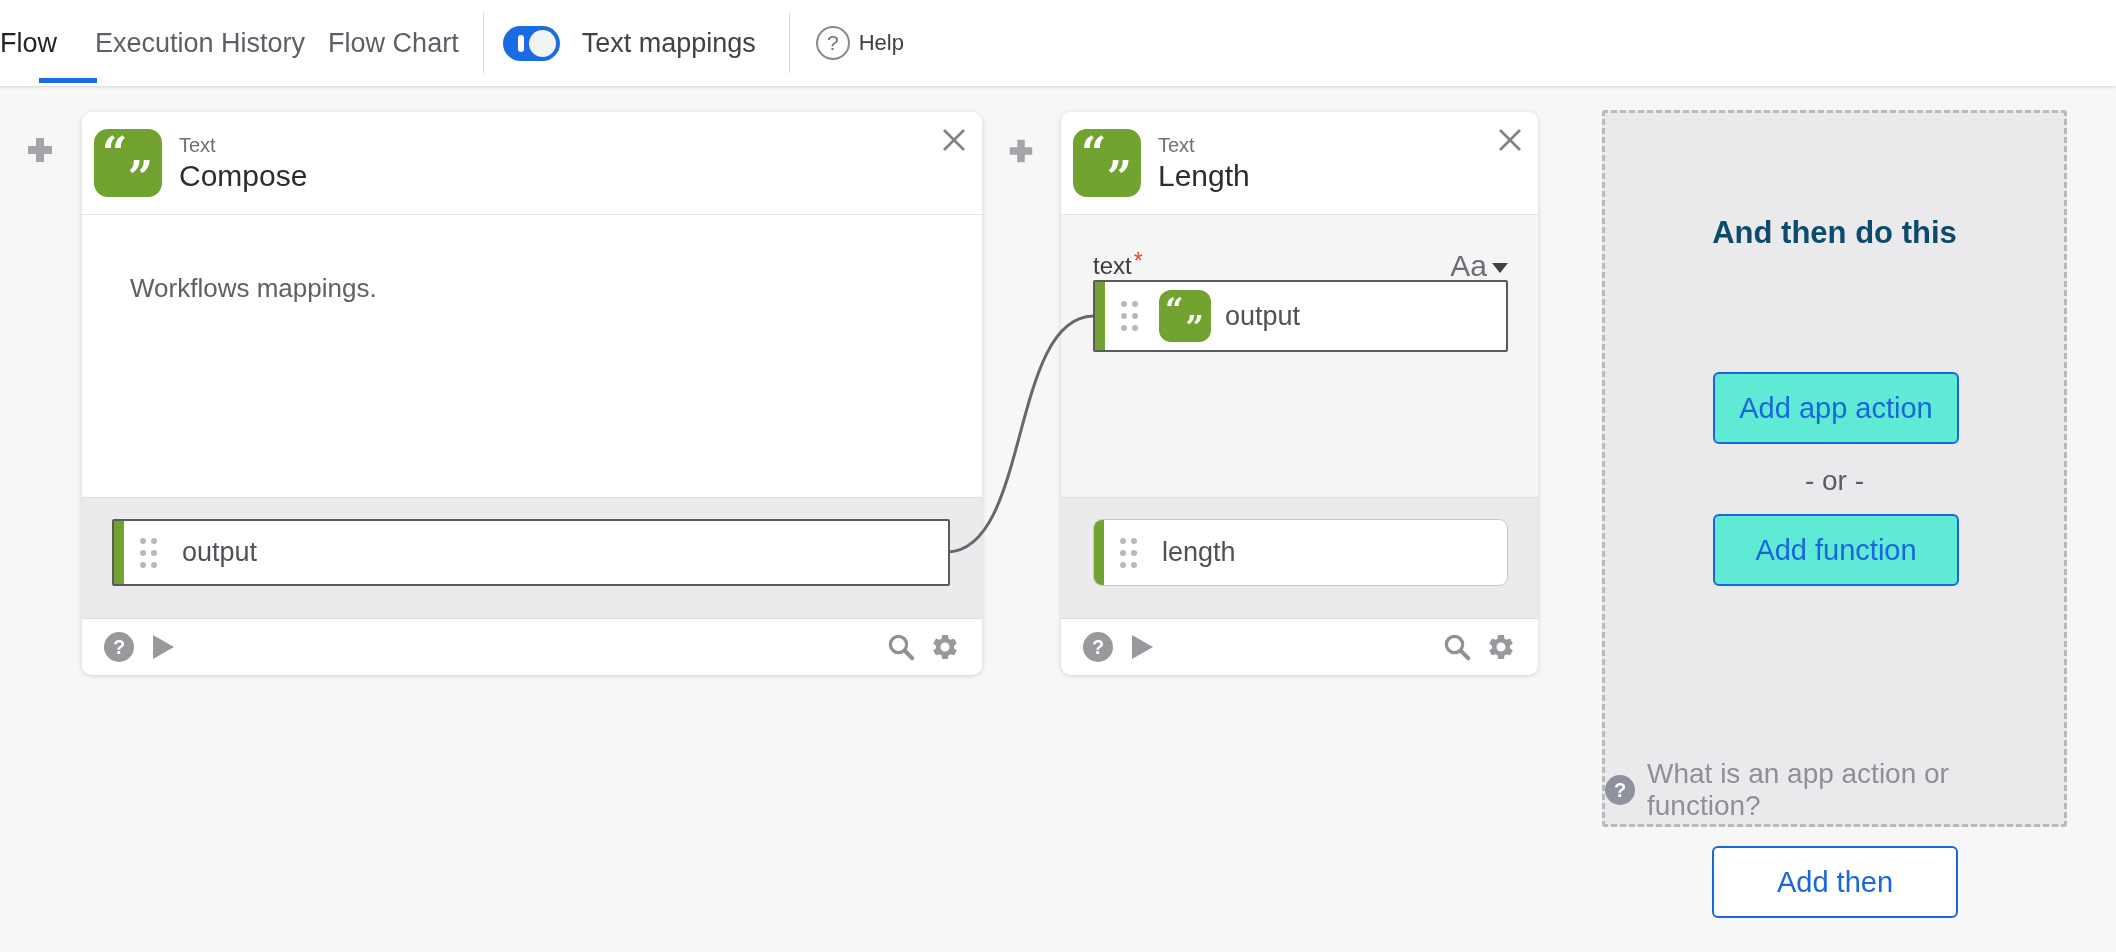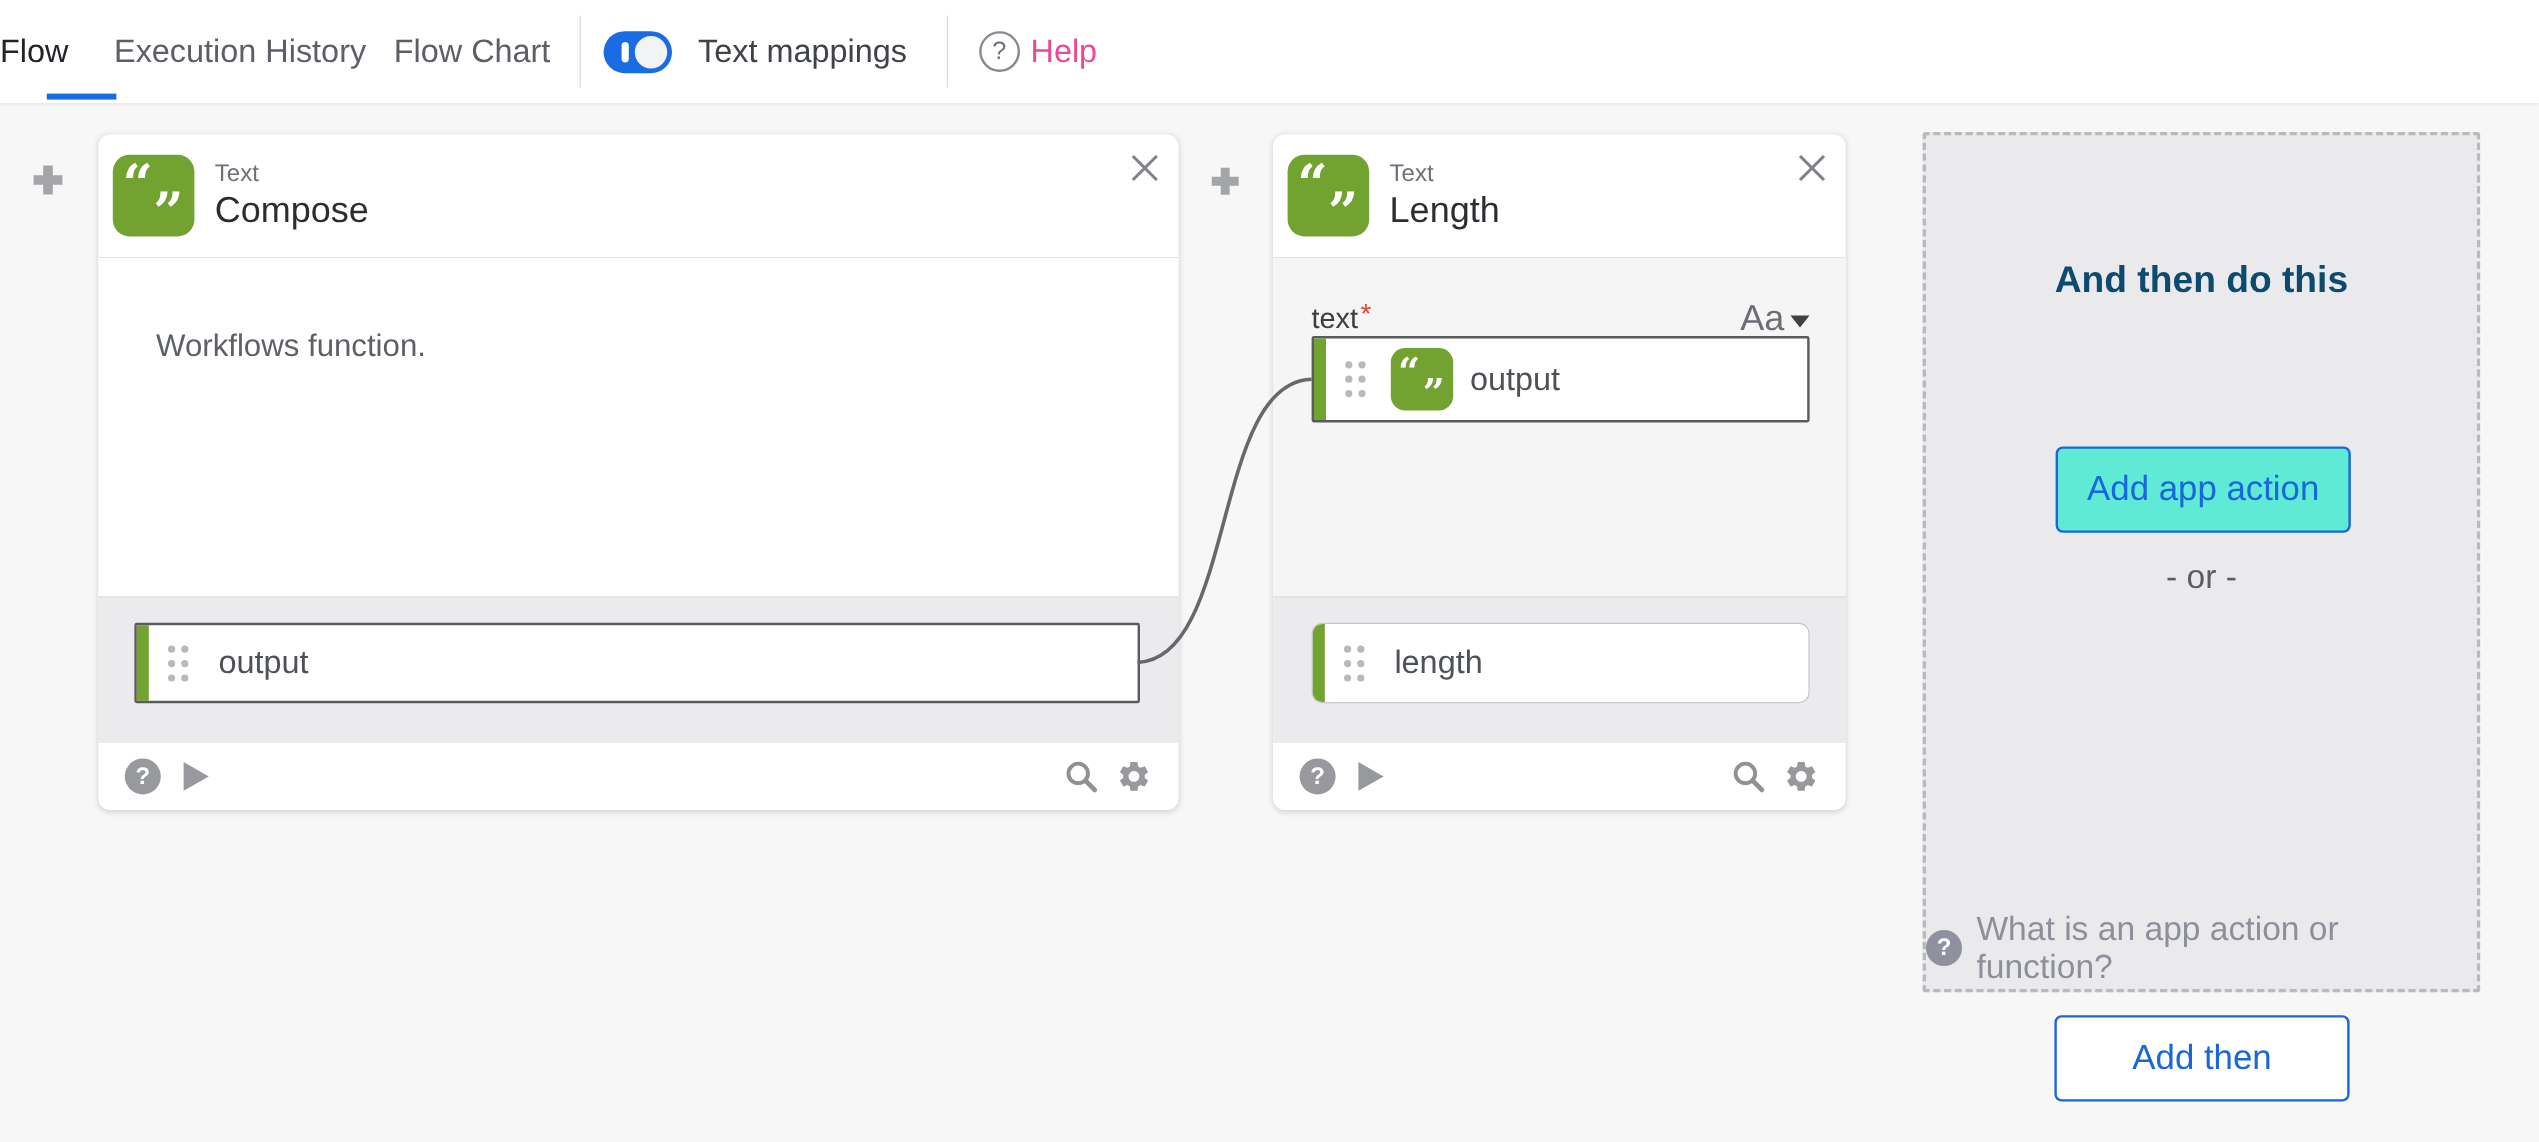--- a/index.html
+++ b/index.html
@@ -18,21 +18,21 @@
   .vdiv { width:1px; height:60px; background:#d8d9db; }
   .vdiv1 { margin-left:24px; }
   .vdiv2 { margin-left:33px; }
   .toggle { margin-left:19px; width:57px; height:35px; border-radius:18px; background:#1a6ce4; position:relative; cursor:pointer; flex:none; }
   .toggle .bar { position:absolute; left:15px; top:9px; width:6px; height:17px; border-radius:3px; background:#ffffff; }
   .toggle .knob { position:absolute; right:4px; top:4px; width:27px; height:27px; border-radius:50%; background:#f2f3f4; }
   .toggle-label { margin-left:22px; font-size:27px; color:#3f4247; }
   .help-wrap { margin-left:26px; display:flex; align-items:center; cursor:pointer; }
   .help-circle { width:34px; height:34px; border:2.5px solid #888a8f; border-radius:50%; color:#6f7177;
                  font-size:21px; display:flex; align-items:center; justify-content:center; }
-  .help-label { margin-left:9px; font-size:27px; color:#ec4899; }
+  .help-label { margin-left:9px; font-size:22px; color:#404040; }
 
   
   .canvas { position:absolute; left:0; top:86px; width:2116px; height:866px; background:#f7f7f8; }
   .connector { position:absolute; left:0; top:0; width:2116px; height:866px; pointer-events:none; z-index:5; }
 
   .plus-btn { position:absolute; width:30px; height:30px; cursor:pointer; z-index:4; }
   .plus-btn svg { display:block; }
 
   .card { position:absolute; top:26px; background:#ffffff; border-radius:10px;
           box-shadow:0 1px 5px rgba(0,0,0,.16); z-index:3; }
@@ -156,21 +156,21 @@
       </div>
       <div class="head-texts">
         <div class="app-label">Text</div>
         <div class="action-name">Compose</div>
       </div>
       <svg class="close-x" viewBox="0 0 32 32">
         <path d="M6 6 L26 26 M26 6 L6 26" stroke="#808287" stroke-width="2.6"></path>
       </svg>
     </div>
     <div class="card-body1">
-      <div class="body-text">Workflows function.</div>
+      <div class="body-text">Workflows mappings.</div>
     </div>
     <div class="gray-sec">
       <div class="pill pill-dark out-box1">
         <div class="gbar"></div>
         <svg class="handle" width="22" height="34" viewBox="0 0 22 34">
           <g fill="#b7b9bc">
             <circle cx="5" cy="5" r="3"></circle>
               <circle cx="16" cy="5" r="3"></circle>
             <circle cx="5" cy="17" r="3"></circle>
               <circle cx="16" cy="17" r="3"></circle>
@@ -272,20 +272,21 @@
       <svg class="ficon fgear" width="30" height="30" viewBox="0 0 24 24">
         <path fill="#97999c" d="M19.14,12.94c0.04-0.3,0.06-0.61,0.06-0.94c0-0.32-0.02-0.64-0.07-0.94l2.03-1.58c0.18-0.14,0.23-0.41,0.12-0.61l-1.92-3.32c-0.12-0.22-0.37-0.29-0.59-0.22l-2.39,0.96c-0.5-0.38-1.03-0.7-1.62-0.94L14.4,2.81c-0.04-0.24-0.24-0.41-0.48-0.41h-3.84c-0.24,0-0.43,0.17-0.47,0.41L9.25,5.35C8.66,5.59,8.12,5.92,7.63,6.29L5.24,5.33c-0.22-0.08-0.47,0-0.59,0.22L2.74,8.87C2.62,9.08,2.66,9.34,2.86,9.48l2.03,1.58C4.84,11.36,4.8,11.69,4.8,12s0.02,0.64,0.07,0.94l-2.03,1.58c-0.18,0.14-0.23,0.41-0.12,0.61l1.92,3.32c0.12,0.22,0.37,0.29,0.59,0.22l2.39-0.96c0.5,0.38,1.03,0.7,1.62,0.94l0.36,2.54c0.05,0.24,0.24,0.41,0.48,0.41h3.84c0.24,0,0.44-0.17,0.47-0.41l0.36-2.54c0.59-0.24,1.13-0.56,1.62-0.94l2.39,0.96c0.22,0.08,0.47,0,0.59-0.22l1.92-3.32c0.12-0.22,0.07-0.47-0.12-0.61L19.14,12.94z M12,15.6c-1.98,0-3.6-1.62-3.6-3.6s1.62-3.6,3.6-3.6s3.6,1.62,3.6,3.6S13.98,15.6,12,15.6z"></path>
       </svg>
     </div>
   </div>
 
   <div class="panel">
     <div class="panel-heading">And then do this</div>
     <div class="btn-blue btn-addapp">Add app action</div>
     <div class="or-label">- or -</div>
+    <div class="btn-blue btn-addfn">Add function</div>
     <div class="panel-hint">
       <span class="hint-q">?</span>
       <span class="hint-text">What is an app action or function?</span>
     </div>
   </div>
 
   <div class="btn-addnote">Add then</div>
 
 </div>
 

